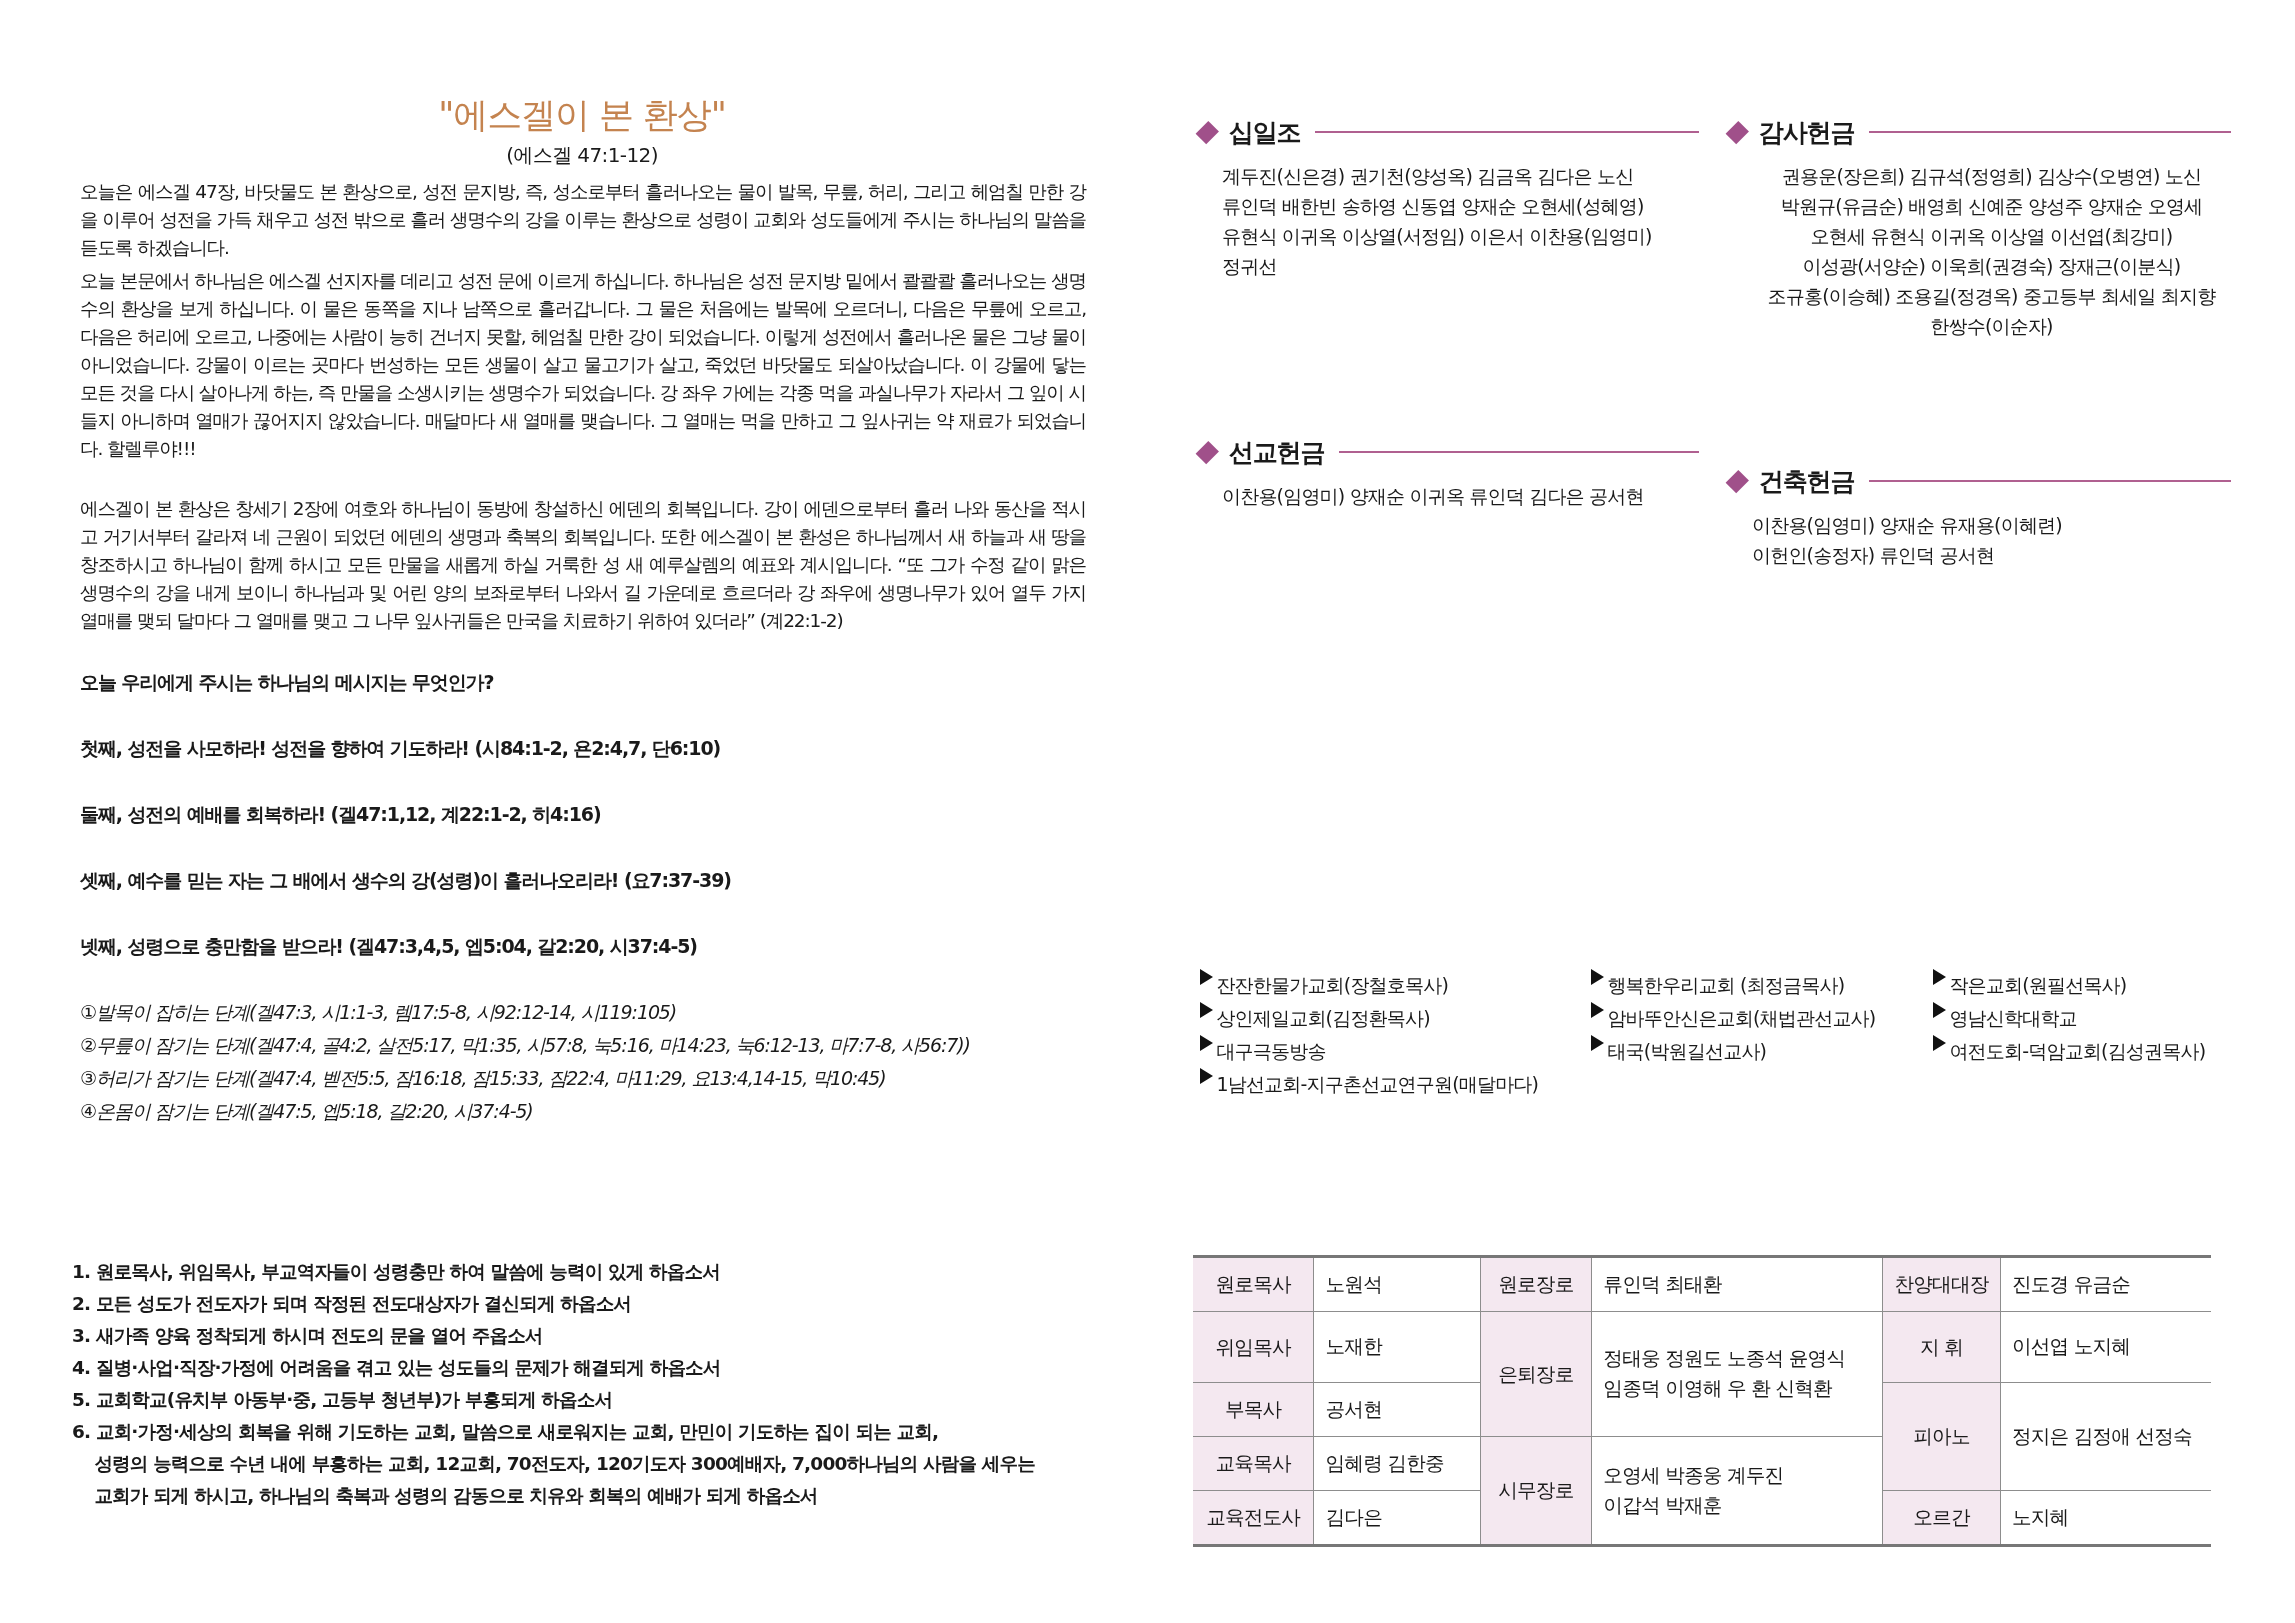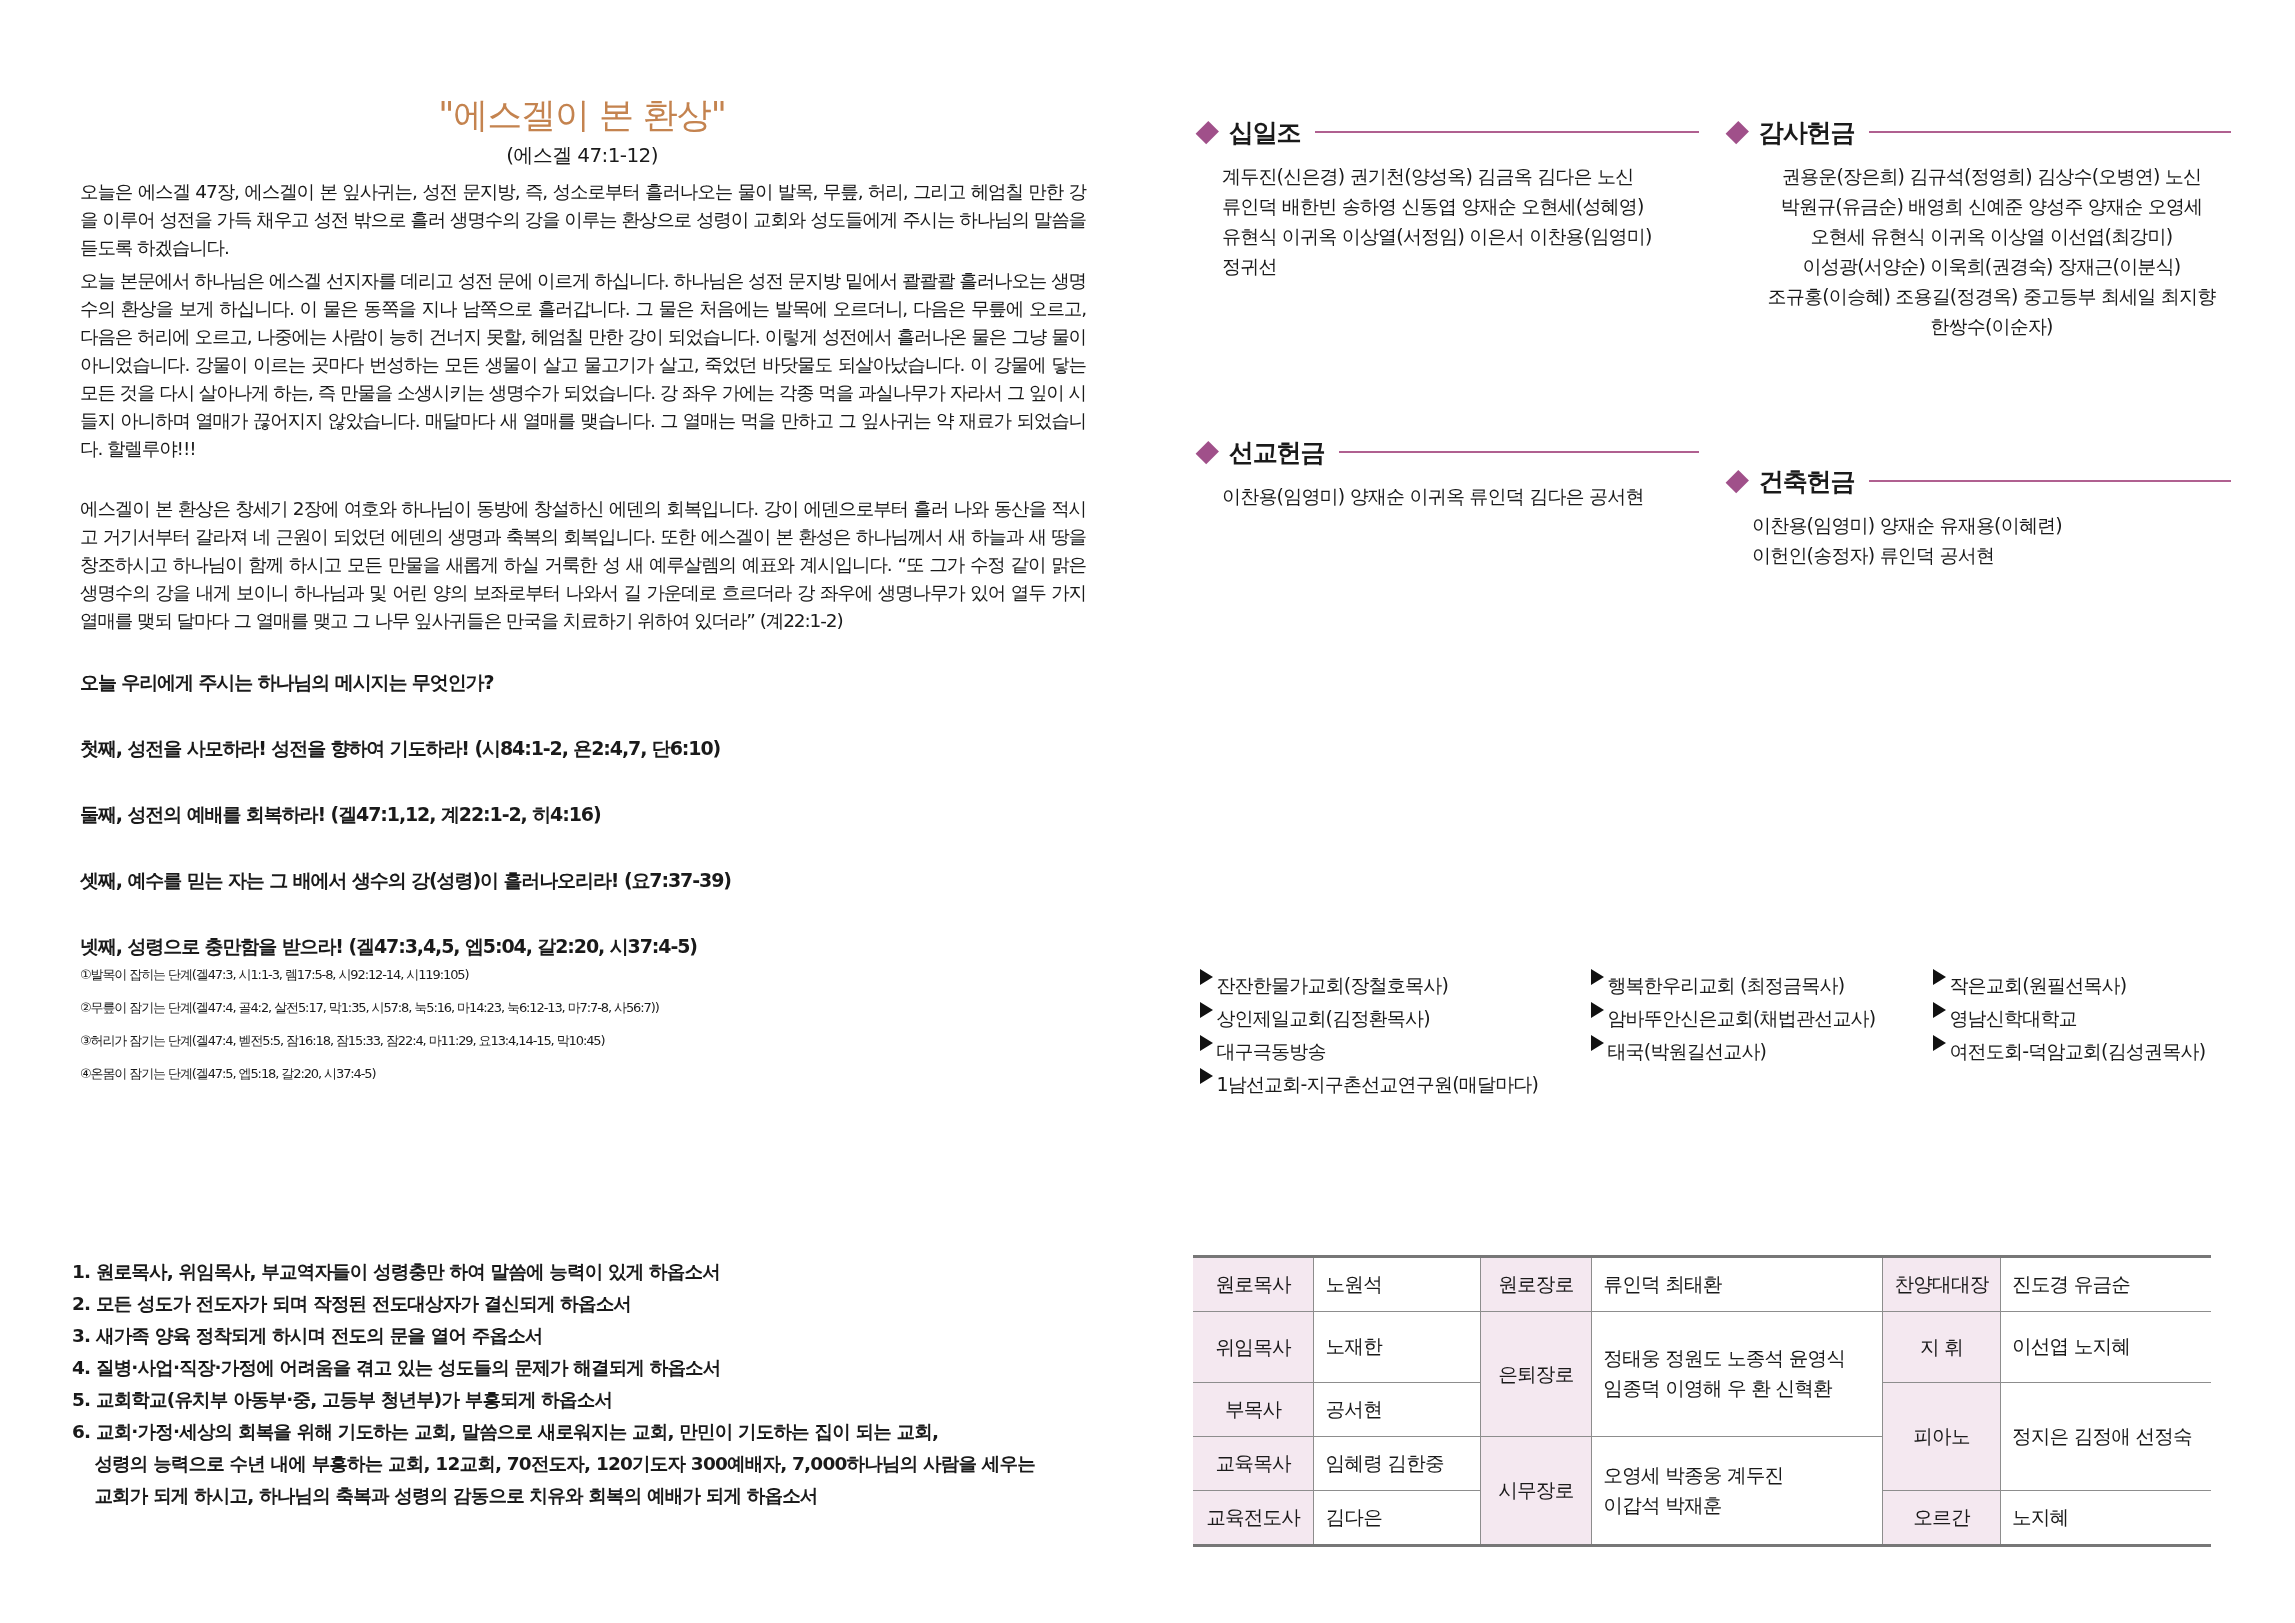--- a/index.html
+++ b/index.html
@@ -16,21 +16,21 @@
           letter-spacing:-1.1px; text-align:justify; }
   .p1 { top:178px; }
   .p2 { top:267px; }
   .p3 { top:495px; }
   .bold-line { left:80px; font-size:19px; font-weight:bold; letter-spacing:-1.1px; line-height:28px; }
   .q  { top:668px; }
   .pt1{ top:734px; }
   .pt2{ top:800px; }
   .pt3{ top:866px; }
   .pt4{ top:932px; }
-  .stages { left:80px; top:958px; font-size:13px; line-height:33px; letter-spacing:-1.1px; }
+  .stages { left:80px; top:996px; font-size:19px; line-height:33px; letter-spacing:-1.1px;font-style:italic; }
   .stage { white-space:nowrap; }
   .prayers { left:72px; top:1256px; font-size:18.5px; line-height:32px; letter-spacing:-0.8px; font-weight:bold; }
   .prayer { white-space:nowrap; }
   .prayer.cont { padding-left:22.4px; }
 
   
   .sec { position:absolute; }
   .sec-head { display:flex; align-items:center; height:34px; }
   .diamond { width:14.6px; height:14.6px; background:#A0508A; transform:rotate(45deg) scaleY(1.2);
              margin:0 14.6px 0 5.6px; flex:none; }
@@ -61,21 +61,21 @@
   .staff td:last-child { border-right:none; }
   .staff .lbl { background:#F4E8F0; text-align:center; white-space:nowrap;margin-top:44px; }
   .staff .val { white-space:nowrap; line-height:30px; }
 </style>
 </head>
 <body>
 
 <div class="abs sermon-title">"에스겔이 본 환상"</div>
 <div class="abs sermon-ref">(에스겔 47:1-12)</div>
 
-<div class="abs para p1">오늘은 에스겔 47장, 에스겔이 본 잎사귀는, 성전 문지방, 즉, 성소로부터 흘러나오는 물이 발목, 무릎, 허리, 그리고 헤엄칠 만한 강을 이루어 성전을 가득 채우고 성전 밖으로 흘러 생명수의 강을 이루는 환상으로 성령이 교회와 성도들에게 주시는 하나님의 말씀을 듣도록 하겠습니다.</div>
+<div class="abs para p1">오늘은 에스겔 47장, 바닷물도 본 환상으로, 성전 문지방, 즉, 성소로부터 흘러나오는 물이 발목, 무릎, 허리, 그리고 헤엄칠 만한 강을 이루어 성전을 가득 채우고 성전 밖으로 흘러 생명수의 강을 이루는 환상으로 성령이 교회와 성도들에게 주시는 하나님의 말씀을 듣도록 하겠습니다.</div>
 <div class="abs para p2">오늘 본문에서 하나님은 에스겔 선지자를 데리고 성전 문에 이르게 하십니다. 하나님은 성전 문지방 밑에서 콸콸콸 흘러나오는 생명수의 환상을 보게 하십니다. 이 물은 동쪽을 지나 남쪽으로 흘러갑니다. 그 물은 처음에는 발목에 오르더니, 다음은 무릎에 오르고, 다음은 허리에 오르고, 나중에는 사람이 능히 건너지 못할, 헤엄칠 만한 강이 되었습니다. 이렇게 성전에서 흘러나온 물은 그냥 물이 아니었습니다. 강물이 이르는 곳마다 번성하는 모든 생물이 살고 물고기가 살고, 죽었던 바닷물도 되살아났습니다. 이 강물에 닿는 모든 것을 다시 살아나게 하는, 즉 만물을 소생시키는 생명수가 되었습니다. 강 좌우 가에는 각종 먹을 과실나무가 자라서 그 잎이 시들지 아니하며 열매가 끊어지지 않았습니다. 매달마다 새 열매를 맺습니다. 그 열매는 먹을 만하고 그 잎사귀는 약 재료가 되었습니다. 할렐루야!!!</div>
 <div class="abs para p3">에스겔이 본 환상은 창세기 2장에 여호와 하나님이 동방에 창설하신 에덴의 회복입니다. 강이 에덴으로부터 흘러 나와 동산을 적시고 거기서부터 갈라져 네 근원이 되었던 에덴의 생명과 축복의 회복입니다. 또한 에스겔이 본 환성은 하나님께서 새 하늘과 새 땅을 창조하시고 하나님이 함께 하시고 모든 만물을 새롭게 하실 거룩한 성 새 예루살렘의 예표와 계시입니다. “또 그가 수정 같이 맑은 생명수의 강을 내게 보이니 하나님과 및 어린 양의 보좌로부터 나와서 길 가운데로 흐르더라 강 좌우에 생명나무가 있어 열두 가지 열매를 맺되 달마다 그 열매를 맺고 그 나무 잎사귀들은 만국을 치료하기 위하여 있더라” (계22:1-2)</div>
 
 <div class="abs bold-line q">오늘 우리에게 주시는 하나님의 메시지는 무엇인가?</div>
 <div class="abs bold-line pt1">첫째, 성전을 사모하라! 성전을 향하여 기도하라! (시84:1-2, 욘2:4,7, 단6:10)</div>
 <div class="abs bold-line pt2">둘째, 성전의 예배를 회복하라! (겔47:1,12, 계22:1-2, 히4:16)</div>
 <div class="abs bold-line pt3">셋째, 예수를 믿는 자는 그 배에서 생수의 강(성령)이 흘러나오리라! (요7:37-39)</div>
 <div class="abs bold-line pt4">넷째, 성령으로 충만함을 받으라! (겔47:3,4,5, 엡5:04, 갈2:20, 시37:4-5)</div>
 
 <div class="abs stages">

